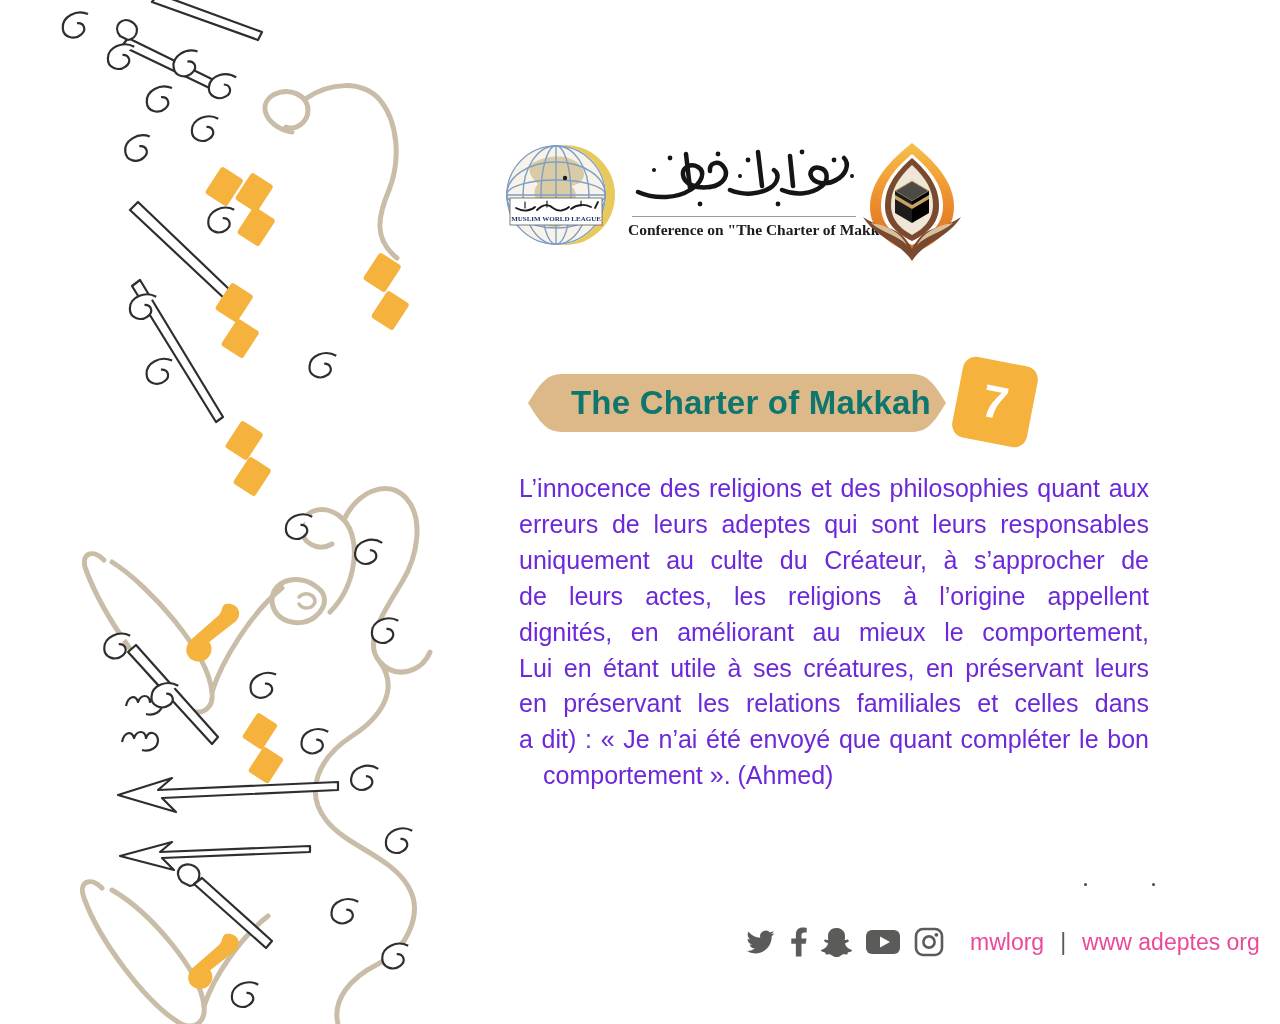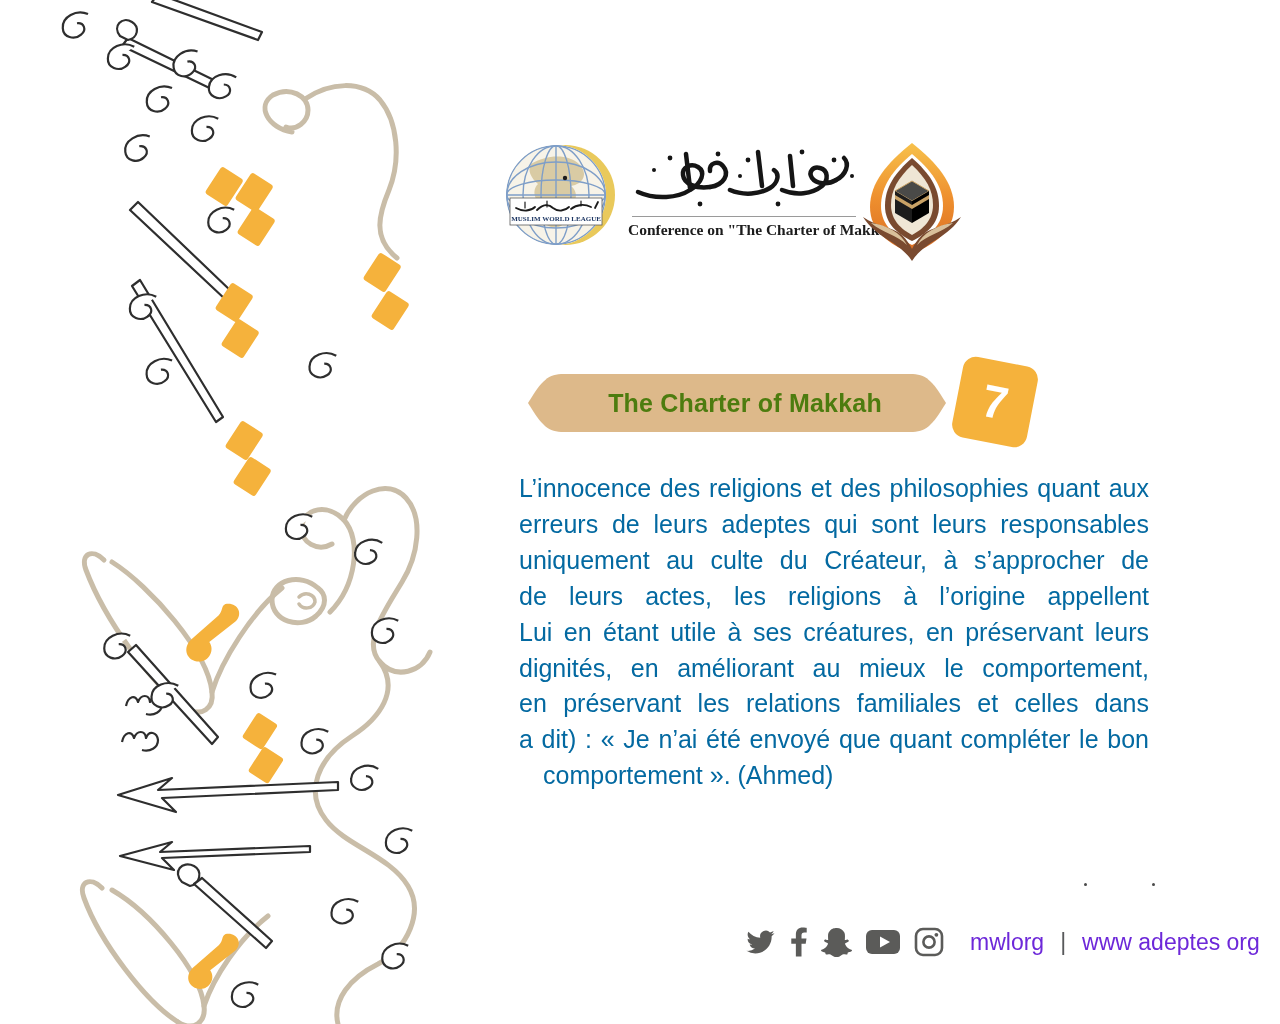--- a/index.html
+++ b/index.html
@@ -20,44 +20,44 @@
   #conference-caption{
     font-family:"Liberation Serif",serif;font-weight:bold;font-size:15.5px;
     color:#1c1c1c;white-space:nowrap;
   }
   #charter-emblem{left:857px;top:141px;}
 
   
   #banner{left:528px;top:374px;width:418px;height:58px;}
   #banner svg{position:absolute;left:0;top:0;}
   #banner-title{
-    position:absolute;left:8px;top:0;width:100%;height:100%;
+    position:absolute;left:14px;top:0;width:100%;height:100%;
     display:flex;align-items:center;justify-content:center;
-    color:#4d7c0f;font-weight:bold;font-size:25px;letter-spacing:.2px;
+    color:#0f766e;font-weight:bold;font-size:33px;letter-spacing:.2px;
   }
   #badge{
     left:957px;top:361px;width:76px;height:82px;background:#F5B23C;
     border-radius:13px;transform:rotate(11deg);
     display:flex;align-items:center;justify-content:center;
   }
   #badge-number{color:#fff;font-weight:bold;font-size:46px;transform:rotate(0deg);}
 
   
-  #paragraph{left:519px;top:471px;width:630px;color:#0369a1;font-size:25px;line-height:35.9px;}
+  #paragraph{left:519px;top:471px;width:630px;color:#6d28d9;font-size:25px;line-height:35.9px;}
   .pline{text-align:justify;text-align-last:justify;}
   .pline:last-child{text-align-last:left;margin-left:24px;}
 
   .tiny-dot{width:3px;height:3px;border-radius:50%;background:#4a4a4a;}
   #dot-1{left:1084px;top:883px;}
   #dot-2{left:1152px;top:883px;}
 
   
   #footer{left:744px;top:920px;height:44px;display:flex;align-items:center;}
   #footer .social{display:flex;align-items:center;gap:13px;}
-  #footer .txt{color:#6d28d9;font-size:23px;}
+  #footer .txt{color:#ec4899;font-size:23px;}
   #footer-handle{margin-left:26px;}
   #footer-sep{margin:0 16px;color:#58595B;font-size:23px;}
 </style>
 </head>
 <body>
 
 <svg id="art" class="abs" width="460" height="1024" viewBox="0 0 460 1024" aria-hidden="true">
   <defs>
     <path id="hook" d="M30,4 C20,-4 4,0 2,11 C0,20 10,26 18,22 C25,19 24,11 17,10"></path>
   </defs>
@@ -233,22 +233,22 @@
 
 <div id="badge" class="abs">
   <div id="badge-number">7</div>
 </div>
 
 <div id="paragraph" class="abs">
     <div class="pline">L’innocence des religions et des philosophies quant aux</div>
     <div class="pline">erreurs de leurs adeptes qui sont leurs responsables</div>
     <div class="pline">uniquement au culte du Créateur, à s’approcher de</div>
     <div class="pline">de leurs actes, les religions à l’origine appellent</div>
+    <div class="pline">dignités, en améliorant au mieux le comportement,</div>
     <div class="pline">Lui en étant utile à ses créatures, en préservant leurs</div>
-    <div class="pline">dignités, en améliorant au mieux le comportement,</div>
     <div class="pline">en préservant les relations familiales et celles dans</div>
     <div class="pline">a dit) : « Je n’ai été envoyé que quant compléter le bon</div>
     <div class="pline">comportement ». (Ahmed)</div>
   </div>
 
 <div id="dot-1" class="abs tiny-dot"></div>
 <div id="dot-2" class="abs tiny-dot"></div>
 
 <div id="footer" class="abs">
   <div class="social">

